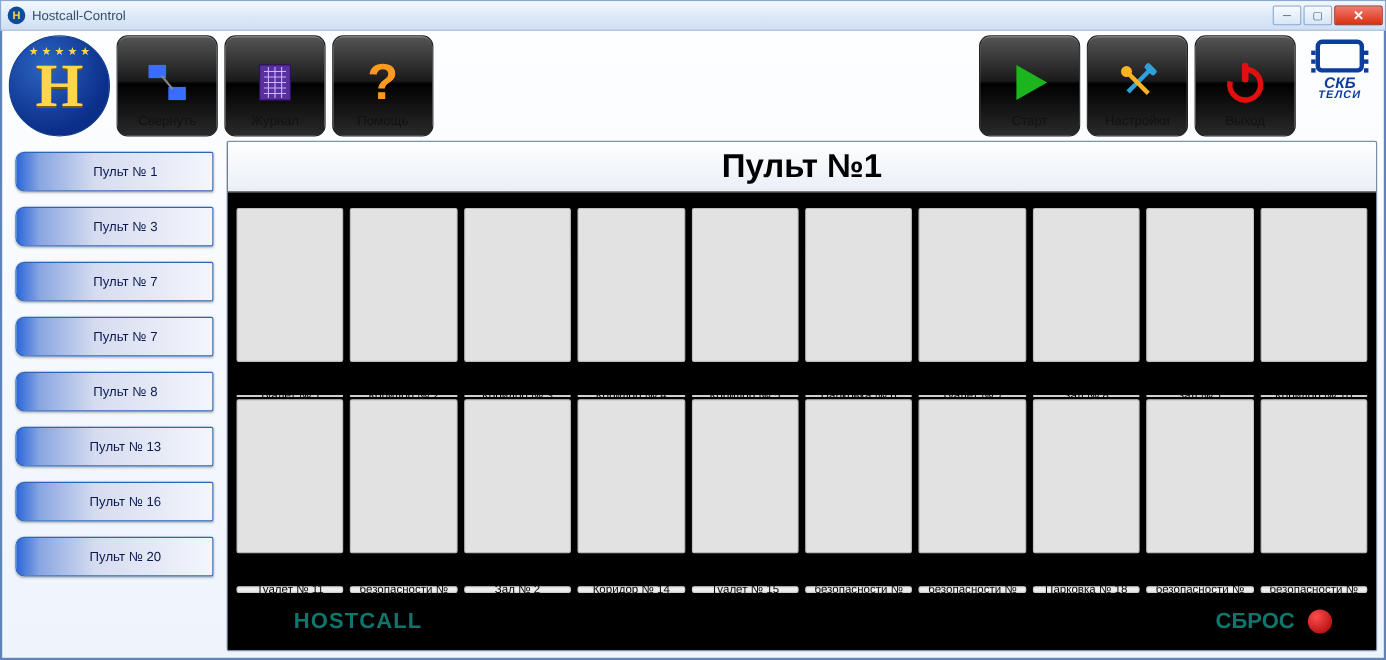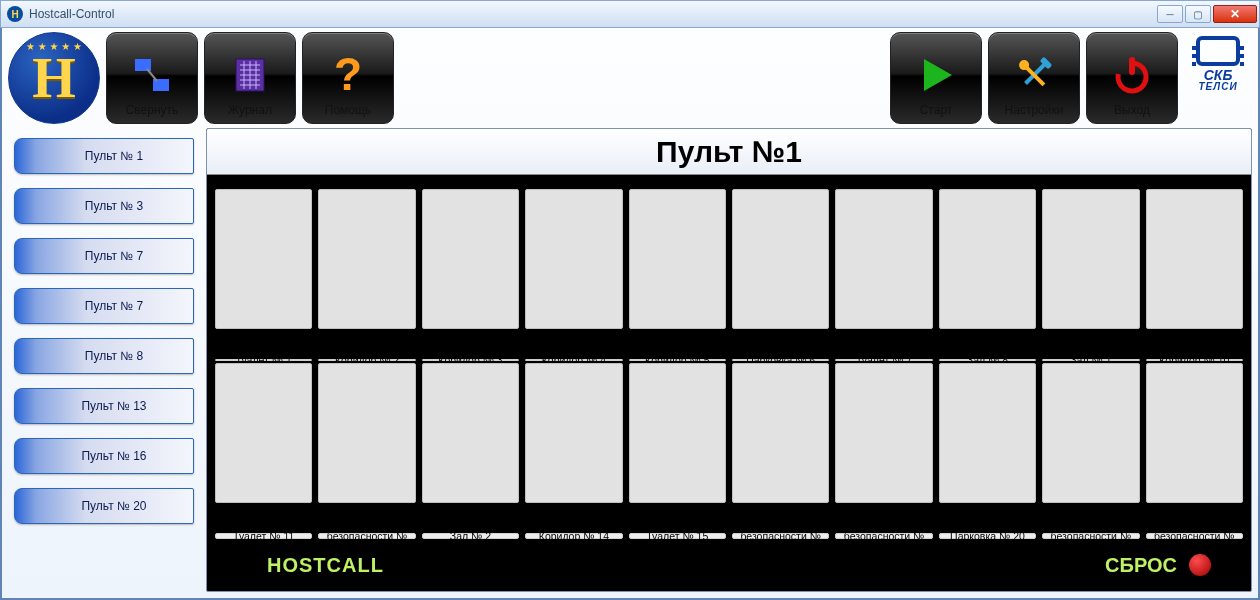--- a/index.html
+++ b/index.html
@@ -119,21 +119,21 @@
     background:#e2e2e2;border:1px solid #bfbfbf;border-radius:2px;
   }
   .lbl{
     background:#ededed;border:1px solid #cfcfcf;border-radius:2px;
     display:flex;align-items:center;justify-content:center;
     font-size:10.5px;text-align:center;color:#000;padding:0 2px;line-height:11px;margin-top:24px;
   }
 
   .footer{
     height:46px;display:flex;align-items:center;justify-content:space-between;
-    padding:0 40px 6px 60px;color:#bef264;
+    padding:0 40px 6px 60px;color:#0f766e;
   }
   .hostcall{font-size:20px;font-weight:bold;letter-spacing:1px;}
   .reset{display:flex;align-items:center;gap:12px;font-size:20px;font-weight:bold;}
   .led{width:22px;height:22px;border-radius:50%;background:radial-gradient(circle at 35% 30%,#ff4d4d,#a10000);}
 
   
   .ic-minimize svg, .ic-journal svg, .ic-help svg, .ic-start svg, .ic-settings svg, .ic-exit svg {display:block;}
 </style>
 </head>
 <body>
@@ -299,21 +299,21 @@
         <div class="cell"></div>
         <div class="cell"></div>
 
         <div class="lbl">Туалет № 11</div>
         <div class="lbl">Зона безопасности № 12</div>
         <div class="lbl">Зал № 2</div>
         <div class="lbl">Коридор № 14</div>
         <div class="lbl">Туалет № 15</div>
         <div class="lbl">Зона безопасности № 16</div>
         <div class="lbl">Зона безопасности № 17</div>
-        <div class="lbl">Парковка № 20</div>
+        <div class="lbl">Парковка № 18</div>
         <div class="lbl">Зона безопасности № 19</div>
         <div class="lbl">Зона безопасности № 20</div>
       </div>
 
       <div class="footer">
         <div class="hostcall">HOSTCALL</div>
         <div class="reset">
           <span>СБРОС</span>
           <div class="led"></div>
         </div>

